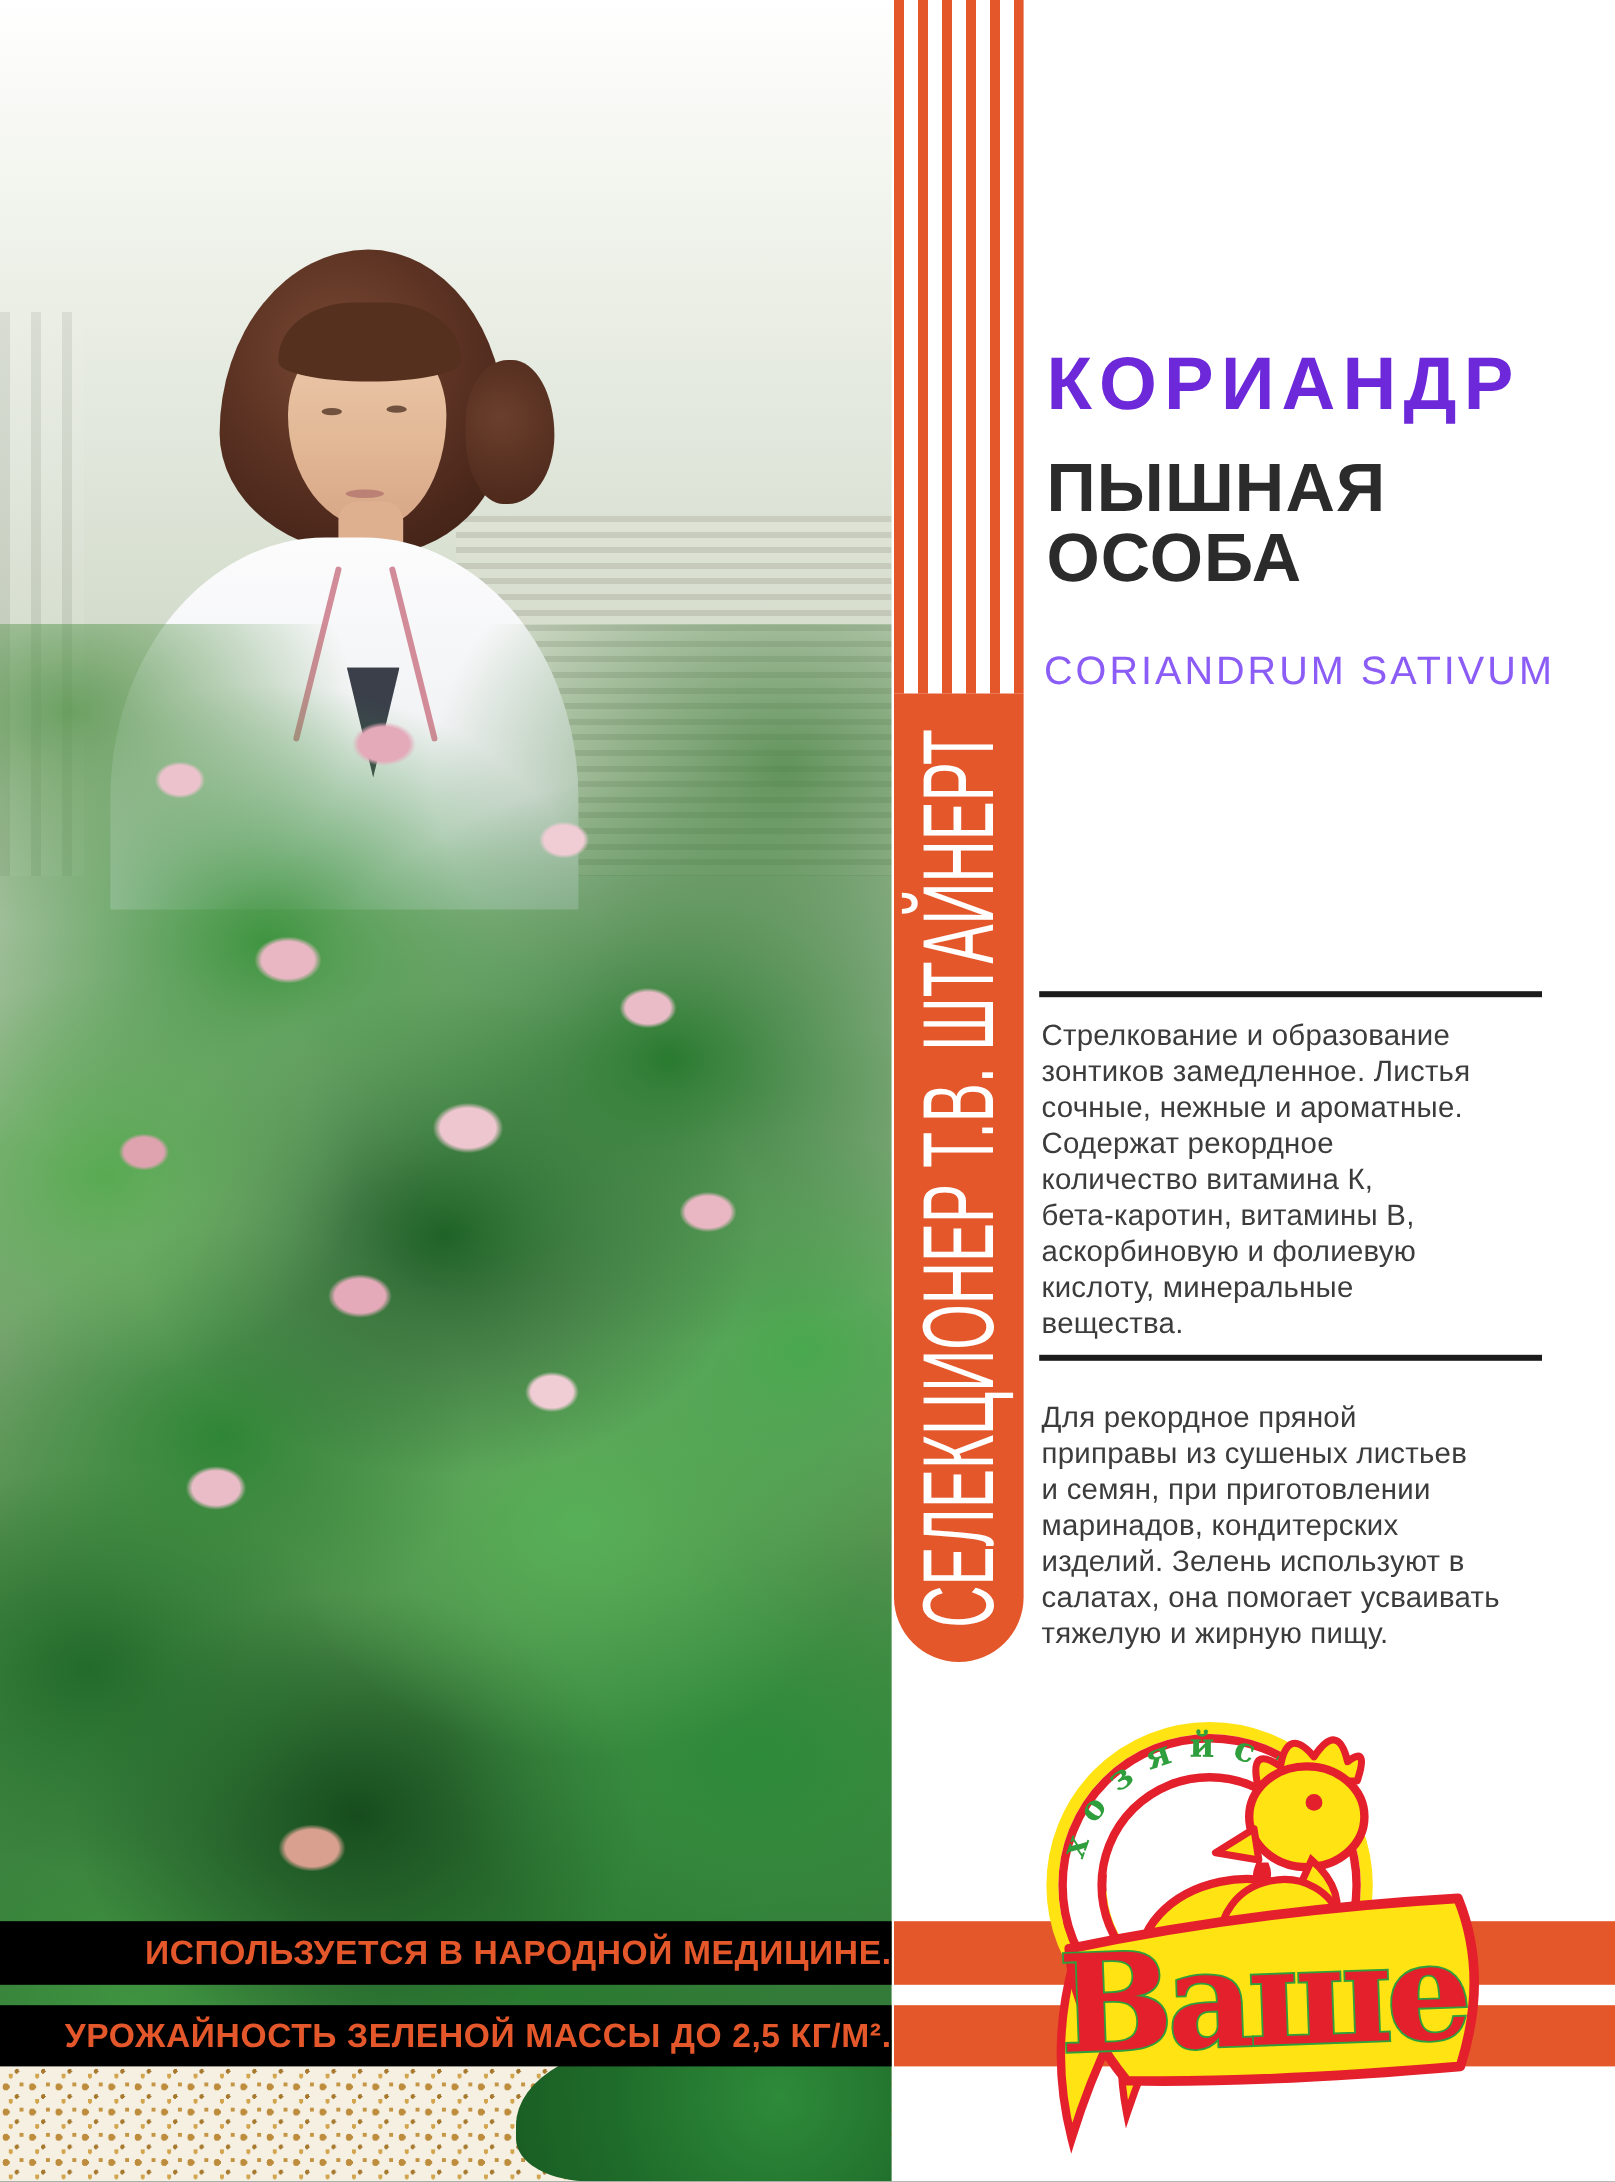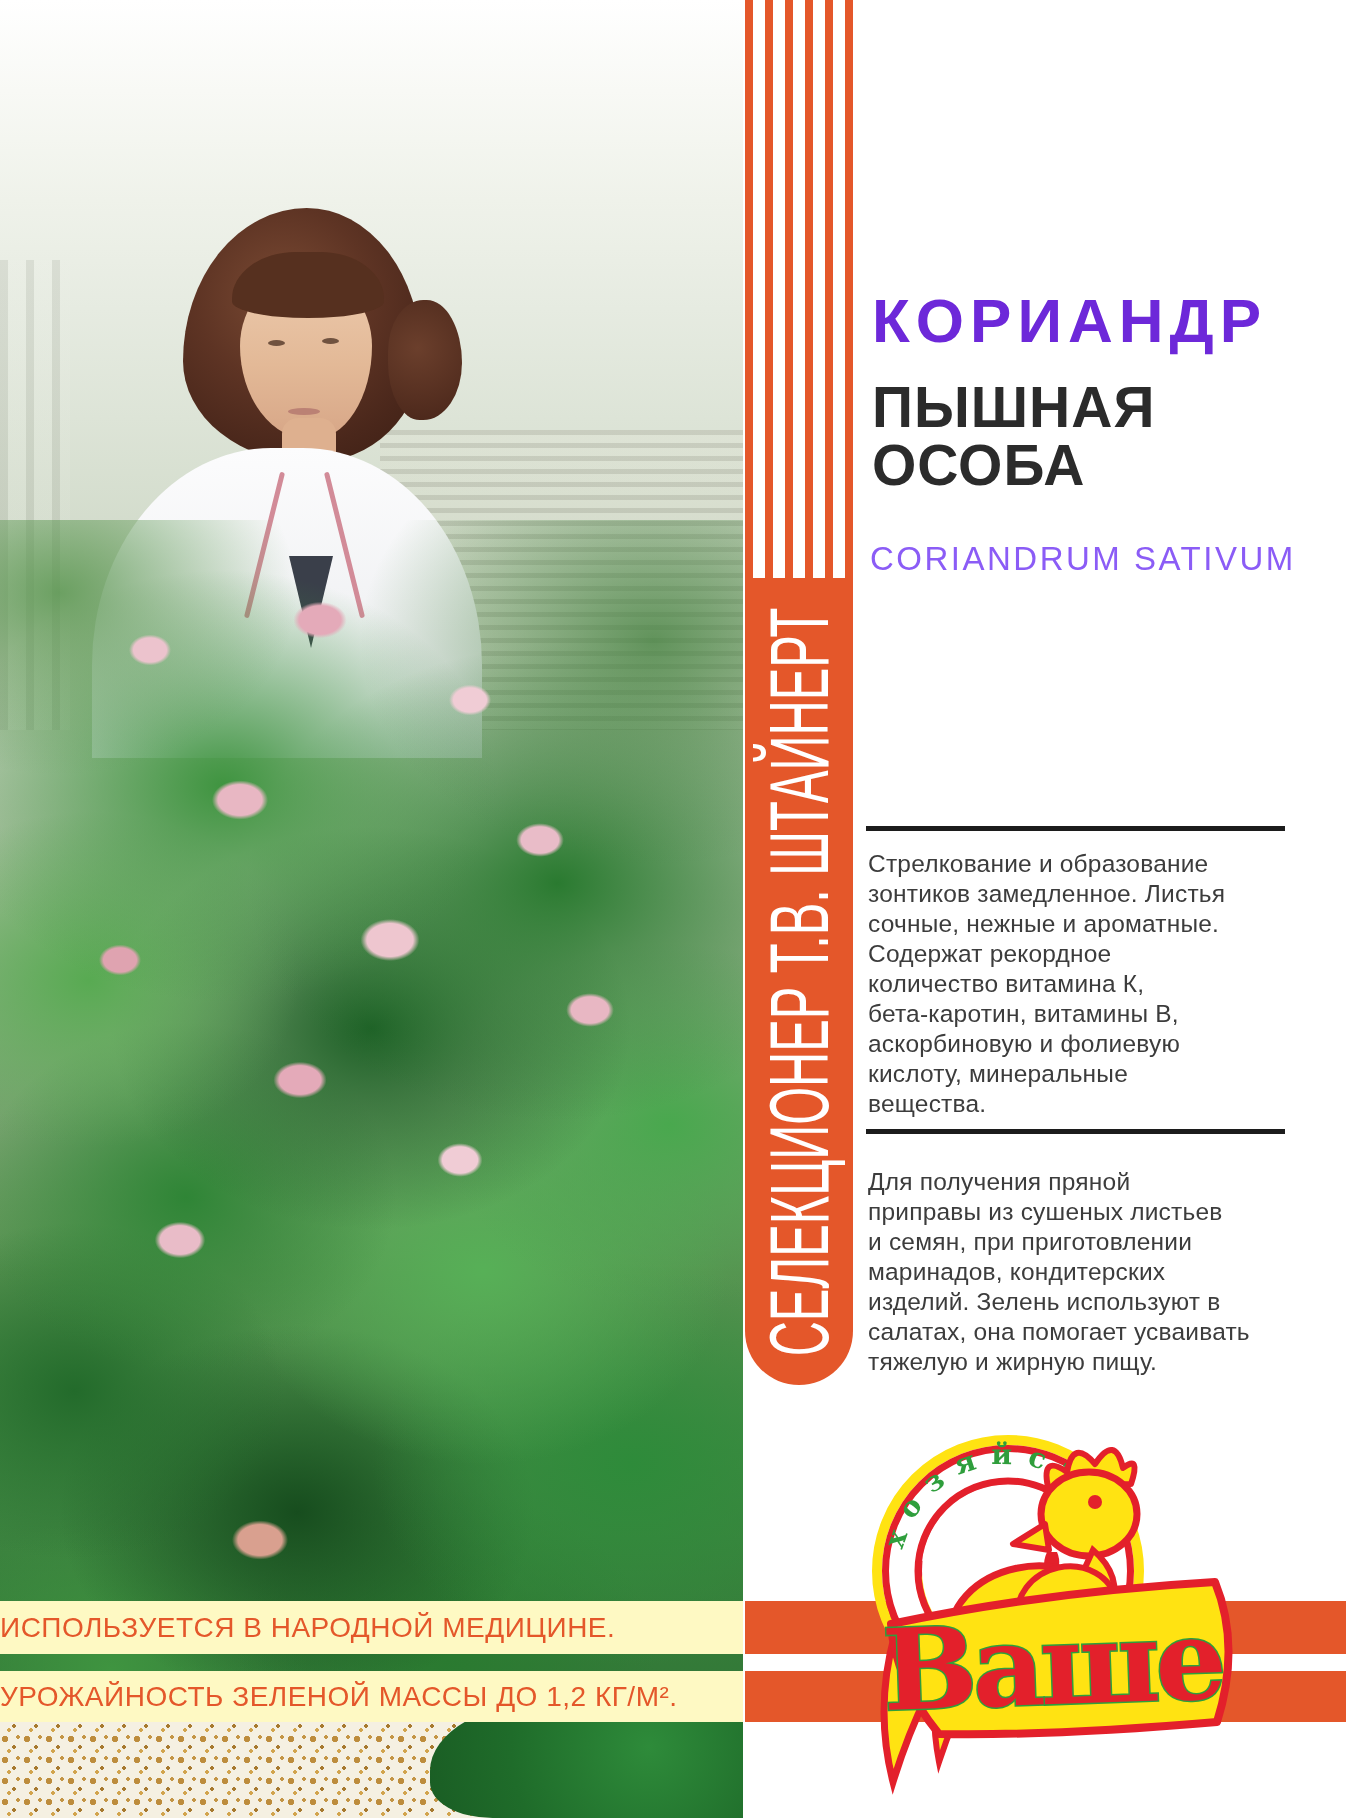--- a/index.html
+++ b/index.html
@@ -91,22 +91,22 @@
     color:#2b2b2b;letter-spacing:1px;line-height:58px;white-space:pre-line;}
   .latin{position:absolute;left:870px;top:540px;font-size:33px;font-weight:400;
     color:#8b5cf6;letter-spacing:2.5px;}
   .para{position:absolute;left:868px;width:430px;font-size:24.5px;line-height:30px;
     color:#3c3c3c;white-space:pre-line;letter-spacing:.2px;}
   .p1{top:641px;} .p2{top:849px;} .p3{top:1167px;}
   .rule{position:absolute;left:866px;width:419px;height:5px;background:#1c1c1c;}
   .r1{top:826px;} .r2{top:1129px;}
 
   
-  .wbar{position:absolute;left:0;width:743px;background:#fef9c3;display:flex;
-    align-items:center;justify-content:flex-start;}
+  .wbar{position:absolute;left:0;width:743px;background:#000000;display:flex;
+    align-items:center;justify-content:flex-end;font-weight:bold;}
   .wbar1{top:1601px;height:53px;} .wbar2{top:1671px;height:51px;}
   .wbar span{color:#e4572a;font-size:28px;letter-spacing:.5px;}
   .oband{position:absolute;left:745px;width:601px;background:#e4572a;}
   .oband1{top:1601px;height:53px;} .oband2{top:1671px;height:51px;}
 
   
   .logo{position:absolute;left:843px;top:1432px;width:410px;height:386px;}
 </style>
 </head>
 <body>
@@ -147,34 +147,34 @@
   <div class="para p2">Стрелкование и образование
 зонтиков замедленное. Листья
 сочные, нежные и ароматные.
 Содержат рекордное
 количество витамина К,
 бета-каротин, витамины В,
 аскорбиновую и фолиевую
 кислоту, минеральные
 вещества.</div>
   <div class="rule r2"></div>
-  <div class="para p3">Для получения пряной
+  <div class="para p3">Для рекордное пряной
 приправы из сушеных листьев
 и семян, при приготовлении
 маринадов, кондитерских
 изделий. Зелень используют в
 салатах, она помогает усваивать
 тяжелую и жирную пищу.</div>
 
   <div class="wbar wbar1">
     <span>ИСПОЛЬЗУЕТСЯ В НАРОДНОЙ МЕДИЦИНЕ.</span>
   </div>
   <div class="oband oband1"></div>
   <div class="wbar wbar2">
-    <span>УРОЖАЙНОСТЬ ЗЕЛЕНОЙ МАССЫ ДО 1,2 КГ/М².</span>
+    <span>УРОЖАЙНОСТЬ ЗЕЛЕНОЙ МАССЫ ДО 2,5 КГ/М².</span>
   </div>
   <div class="oband oband2"></div>
 
   <div class="logo">
     <svg width="410" height="386" viewBox="0 0 410 386">
       <defs>
         <path id="arcPath" d="M 77,200 A 107,107 0 1 1 253,200" fill="none"></path>
       </defs>
 
       <g>

